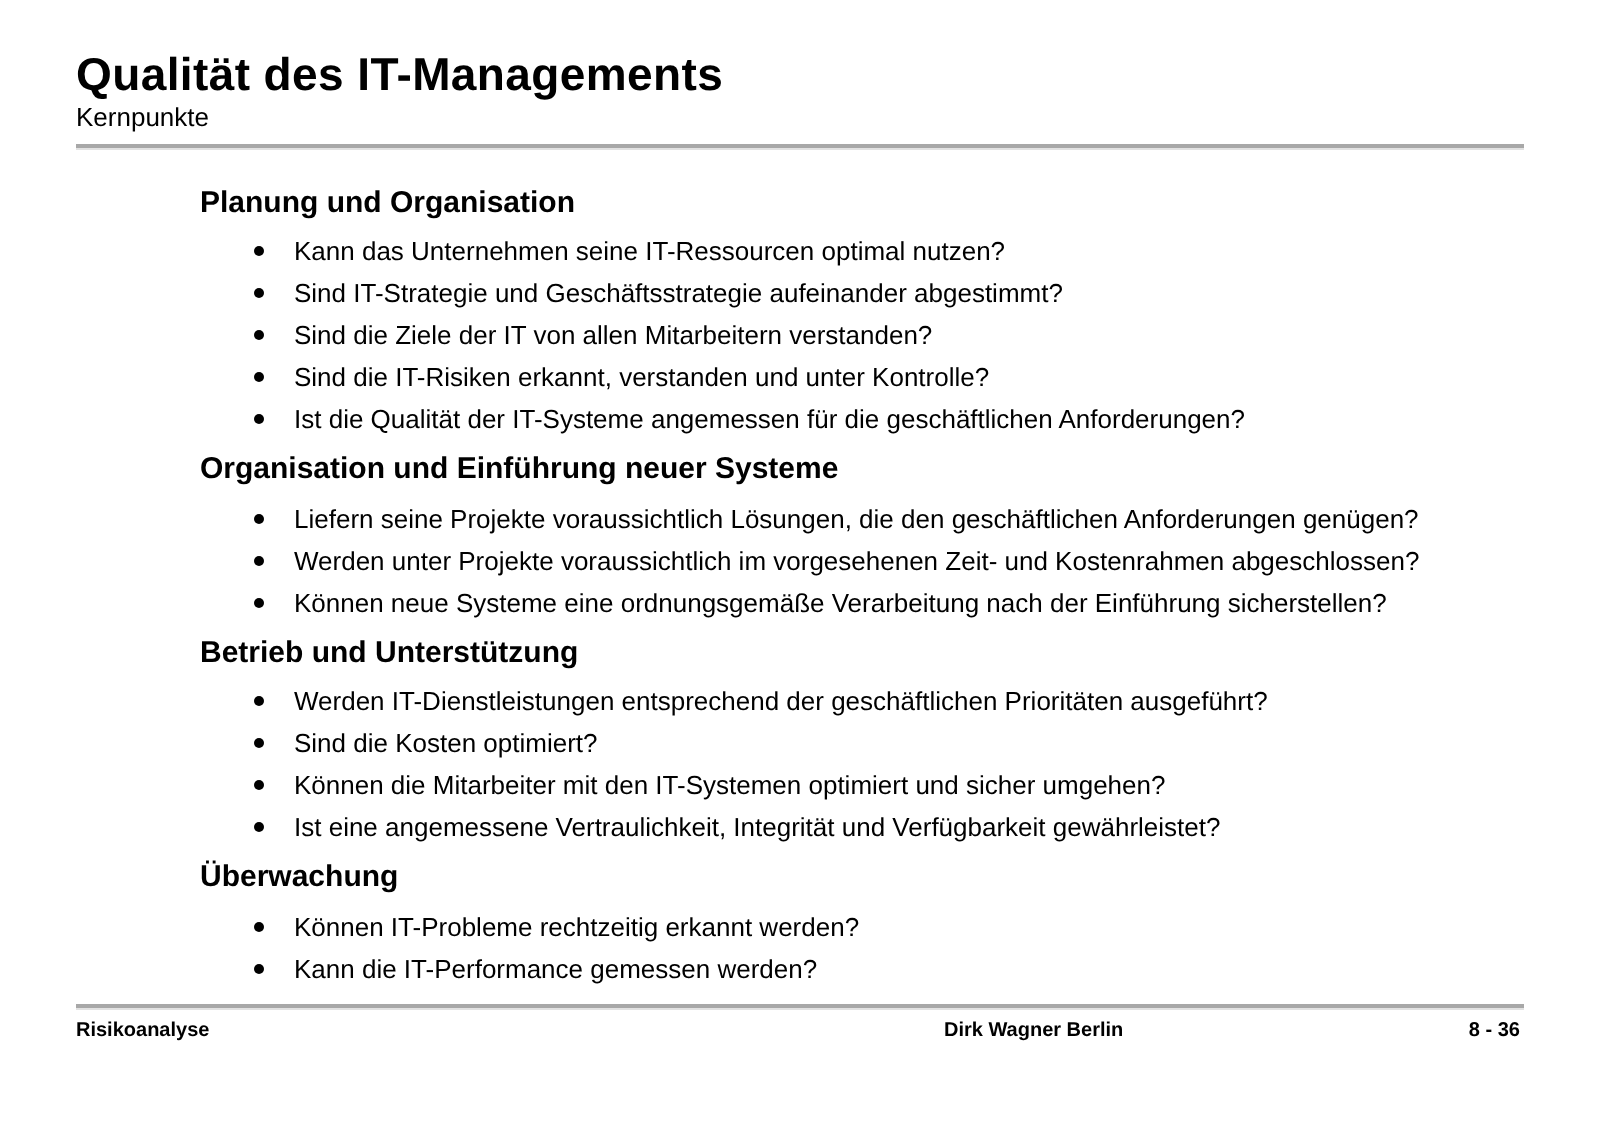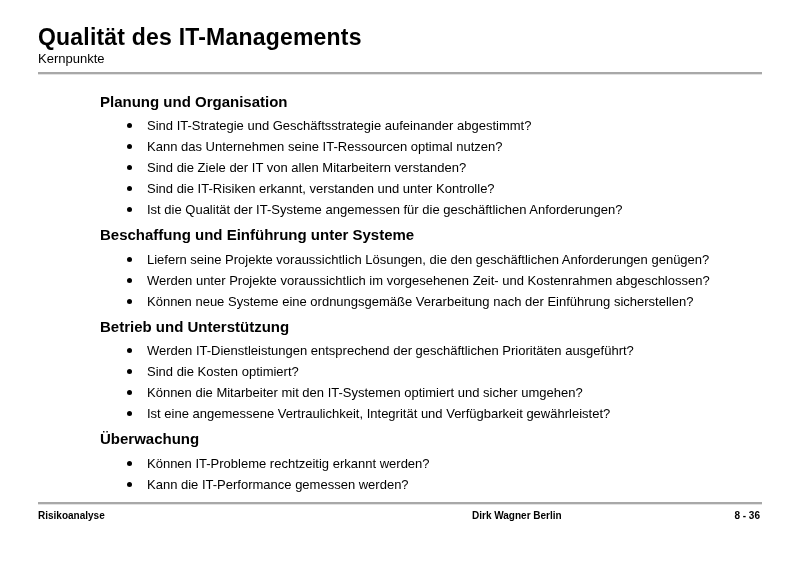--- a/index.html
+++ b/index.html
@@ -106,42 +106,42 @@
     <div class="subtitle">Kernpunkte</div>
     <div class="rule"></div>
   </div>
 
   <div class="content">
       <div class="section">
         <div class="section-heading">Planung und Organisation</div>
         <ul class="bullets">
           <li>
             <span class="bullet-dot"></span>
+            <span>Kann das Unternehmen seine IT-Ressourcen optimal nutzen?</span>
+          </li>
+          <li>
+            <span class="bullet-dot"></span>
             <span>Sind IT-Strategie und Geschäftsstrategie aufeinander abgestimmt?</span>
           </li>
           <li>
             <span class="bullet-dot"></span>
-            <span>Kann das Unternehmen seine IT-Ressourcen optimal nutzen?</span>
-          </li>
-          <li>
-            <span class="bullet-dot"></span>
             <span>Sind die Ziele der IT von allen Mitarbeitern verstanden?</span>
           </li>
           <li>
             <span class="bullet-dot"></span>
             <span>Sind die IT-Risiken erkannt, verstanden und unter Kontrolle?</span>
           </li>
           <li>
             <span class="bullet-dot"></span>
             <span>Ist die Qualität der IT-Systeme angemessen für die geschäftlichen Anforderungen?</span>
           </li>
         </ul>
       </div>
       <div class="section">
-        <div class="section-heading">Beschaffung und Einführung unter Systeme</div>
+        <div class="section-heading">Organisation und Einführung neuer Systeme</div>
         <ul class="bullets">
           <li>
             <span class="bullet-dot"></span>
             <span>Liefern seine Projekte voraussichtlich Lösungen, die den geschäftlichen Anforderungen genügen?</span>
           </li>
           <li>
             <span class="bullet-dot"></span>
             <span>Werden unter Projekte voraussichtlich im vorgesehenen Zeit- und Kostenrahmen abgeschlossen?</span>
           </li>
           <li>

